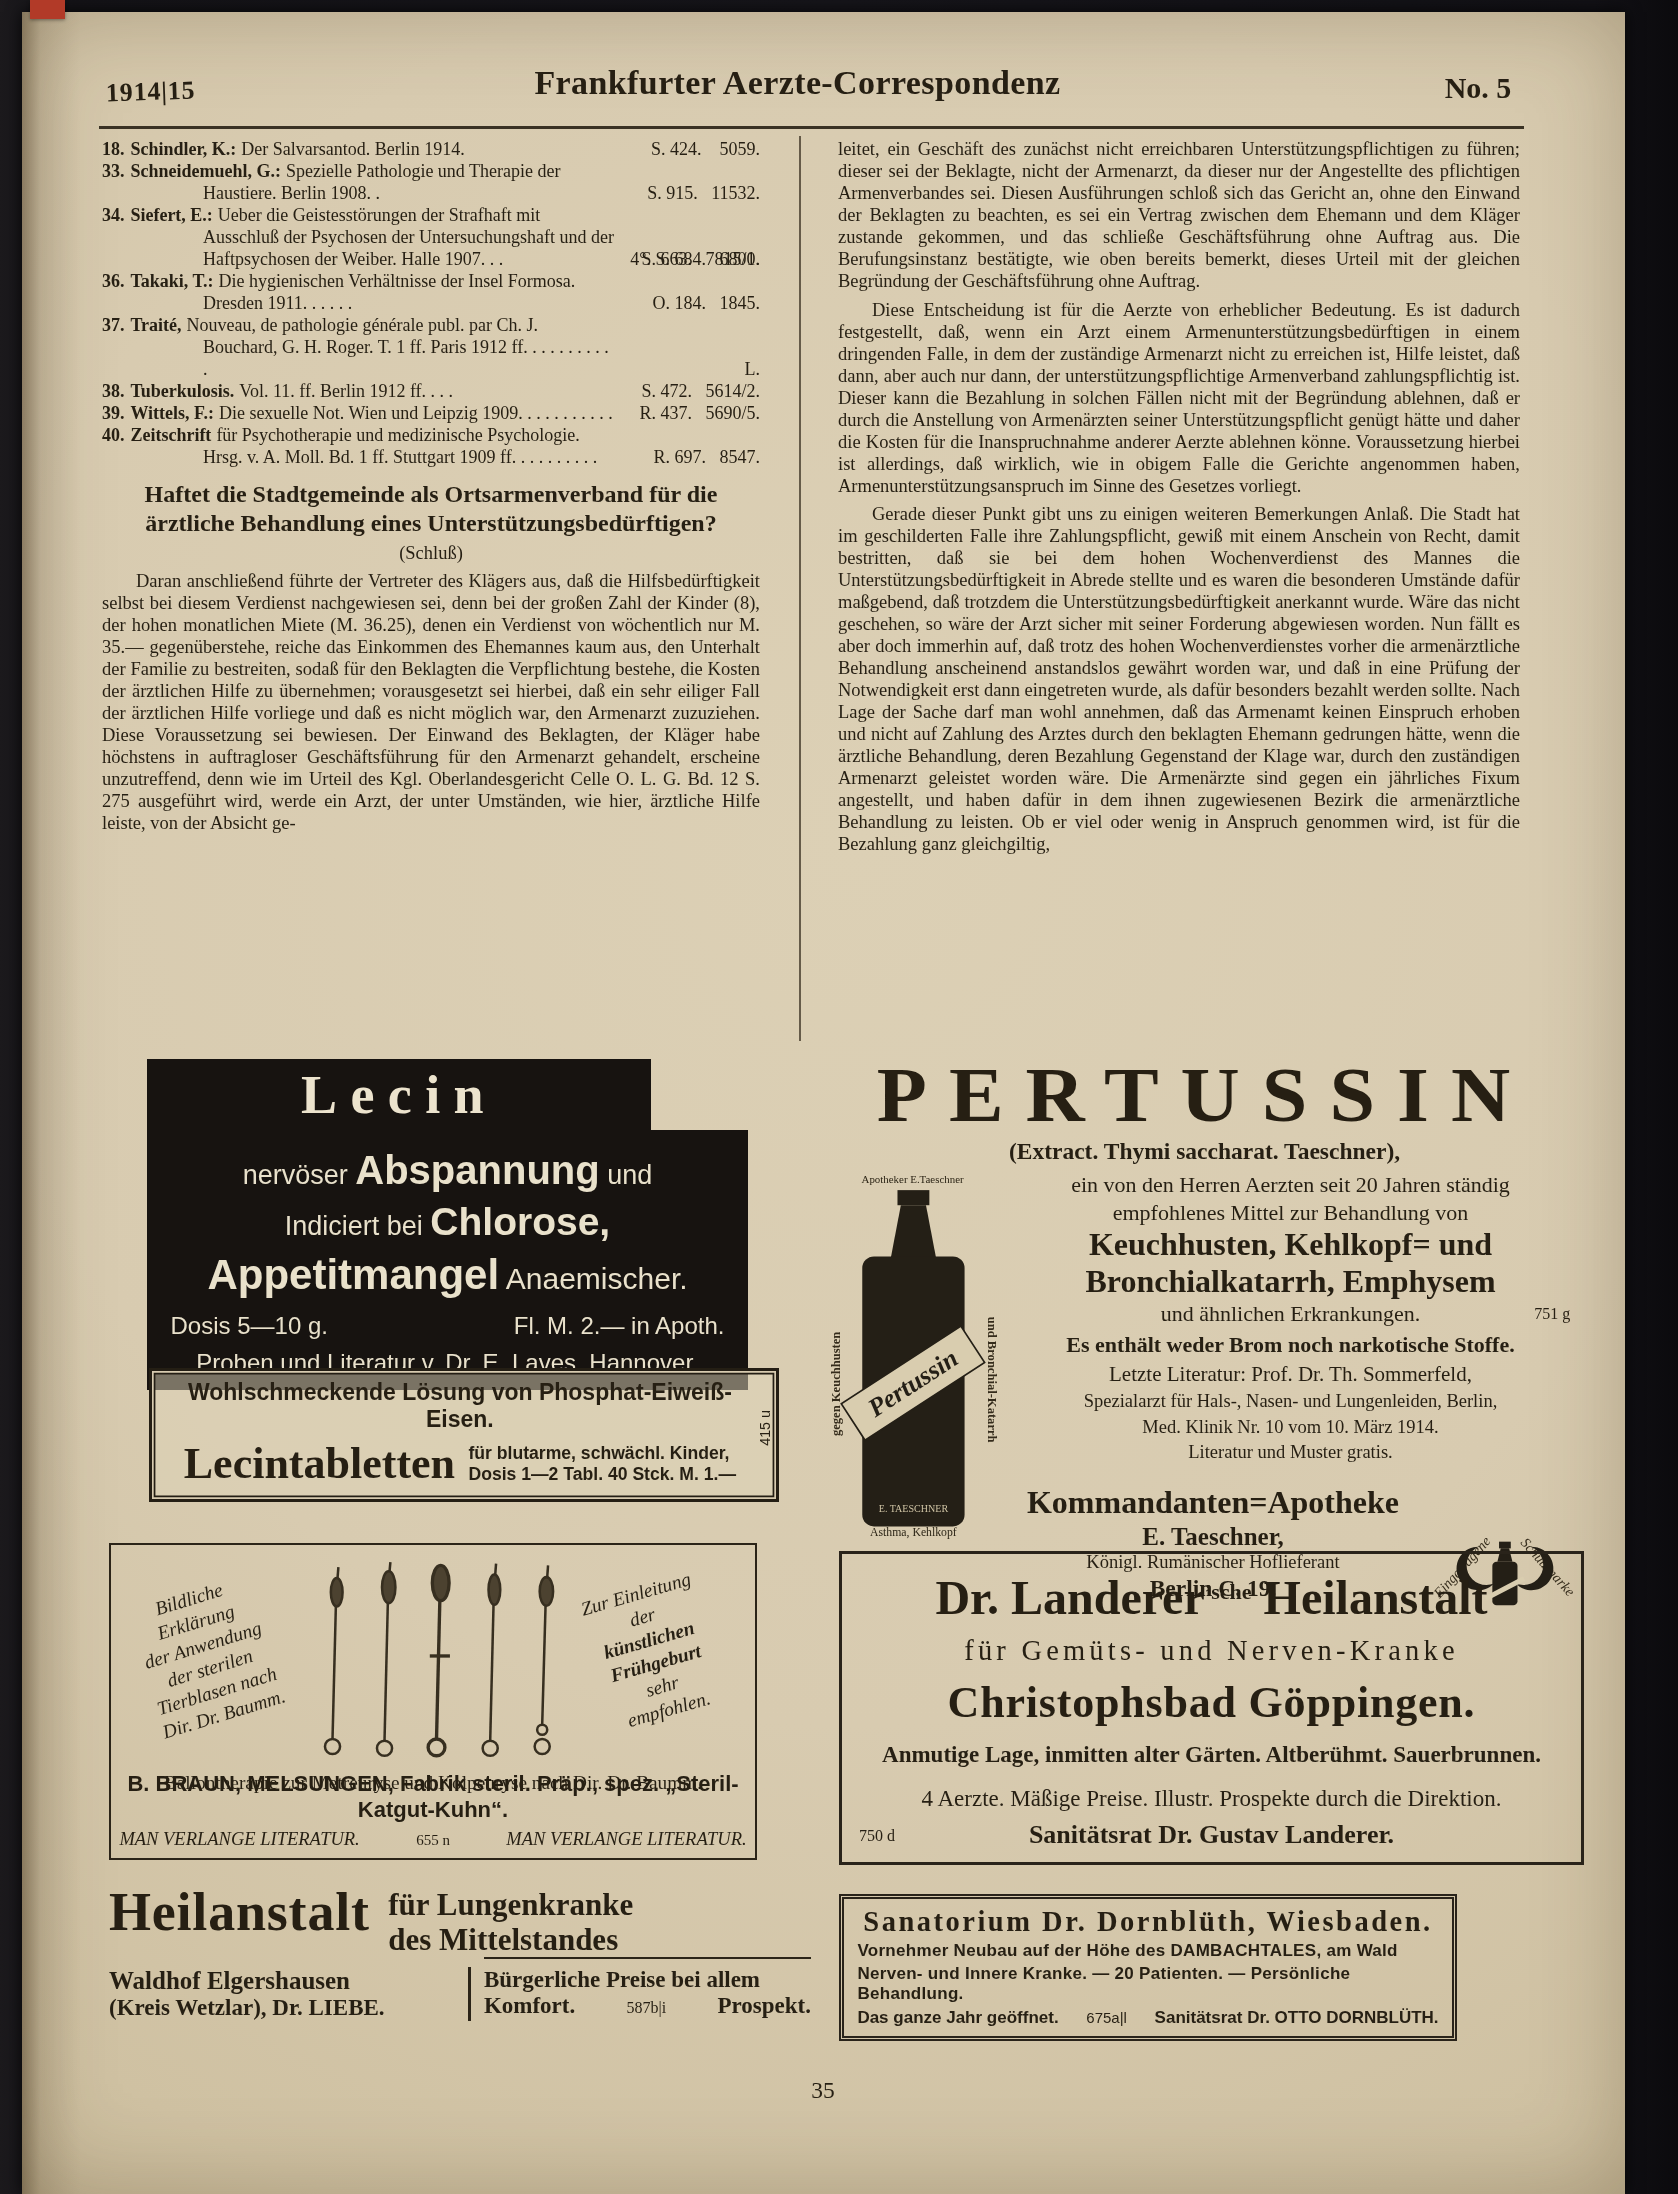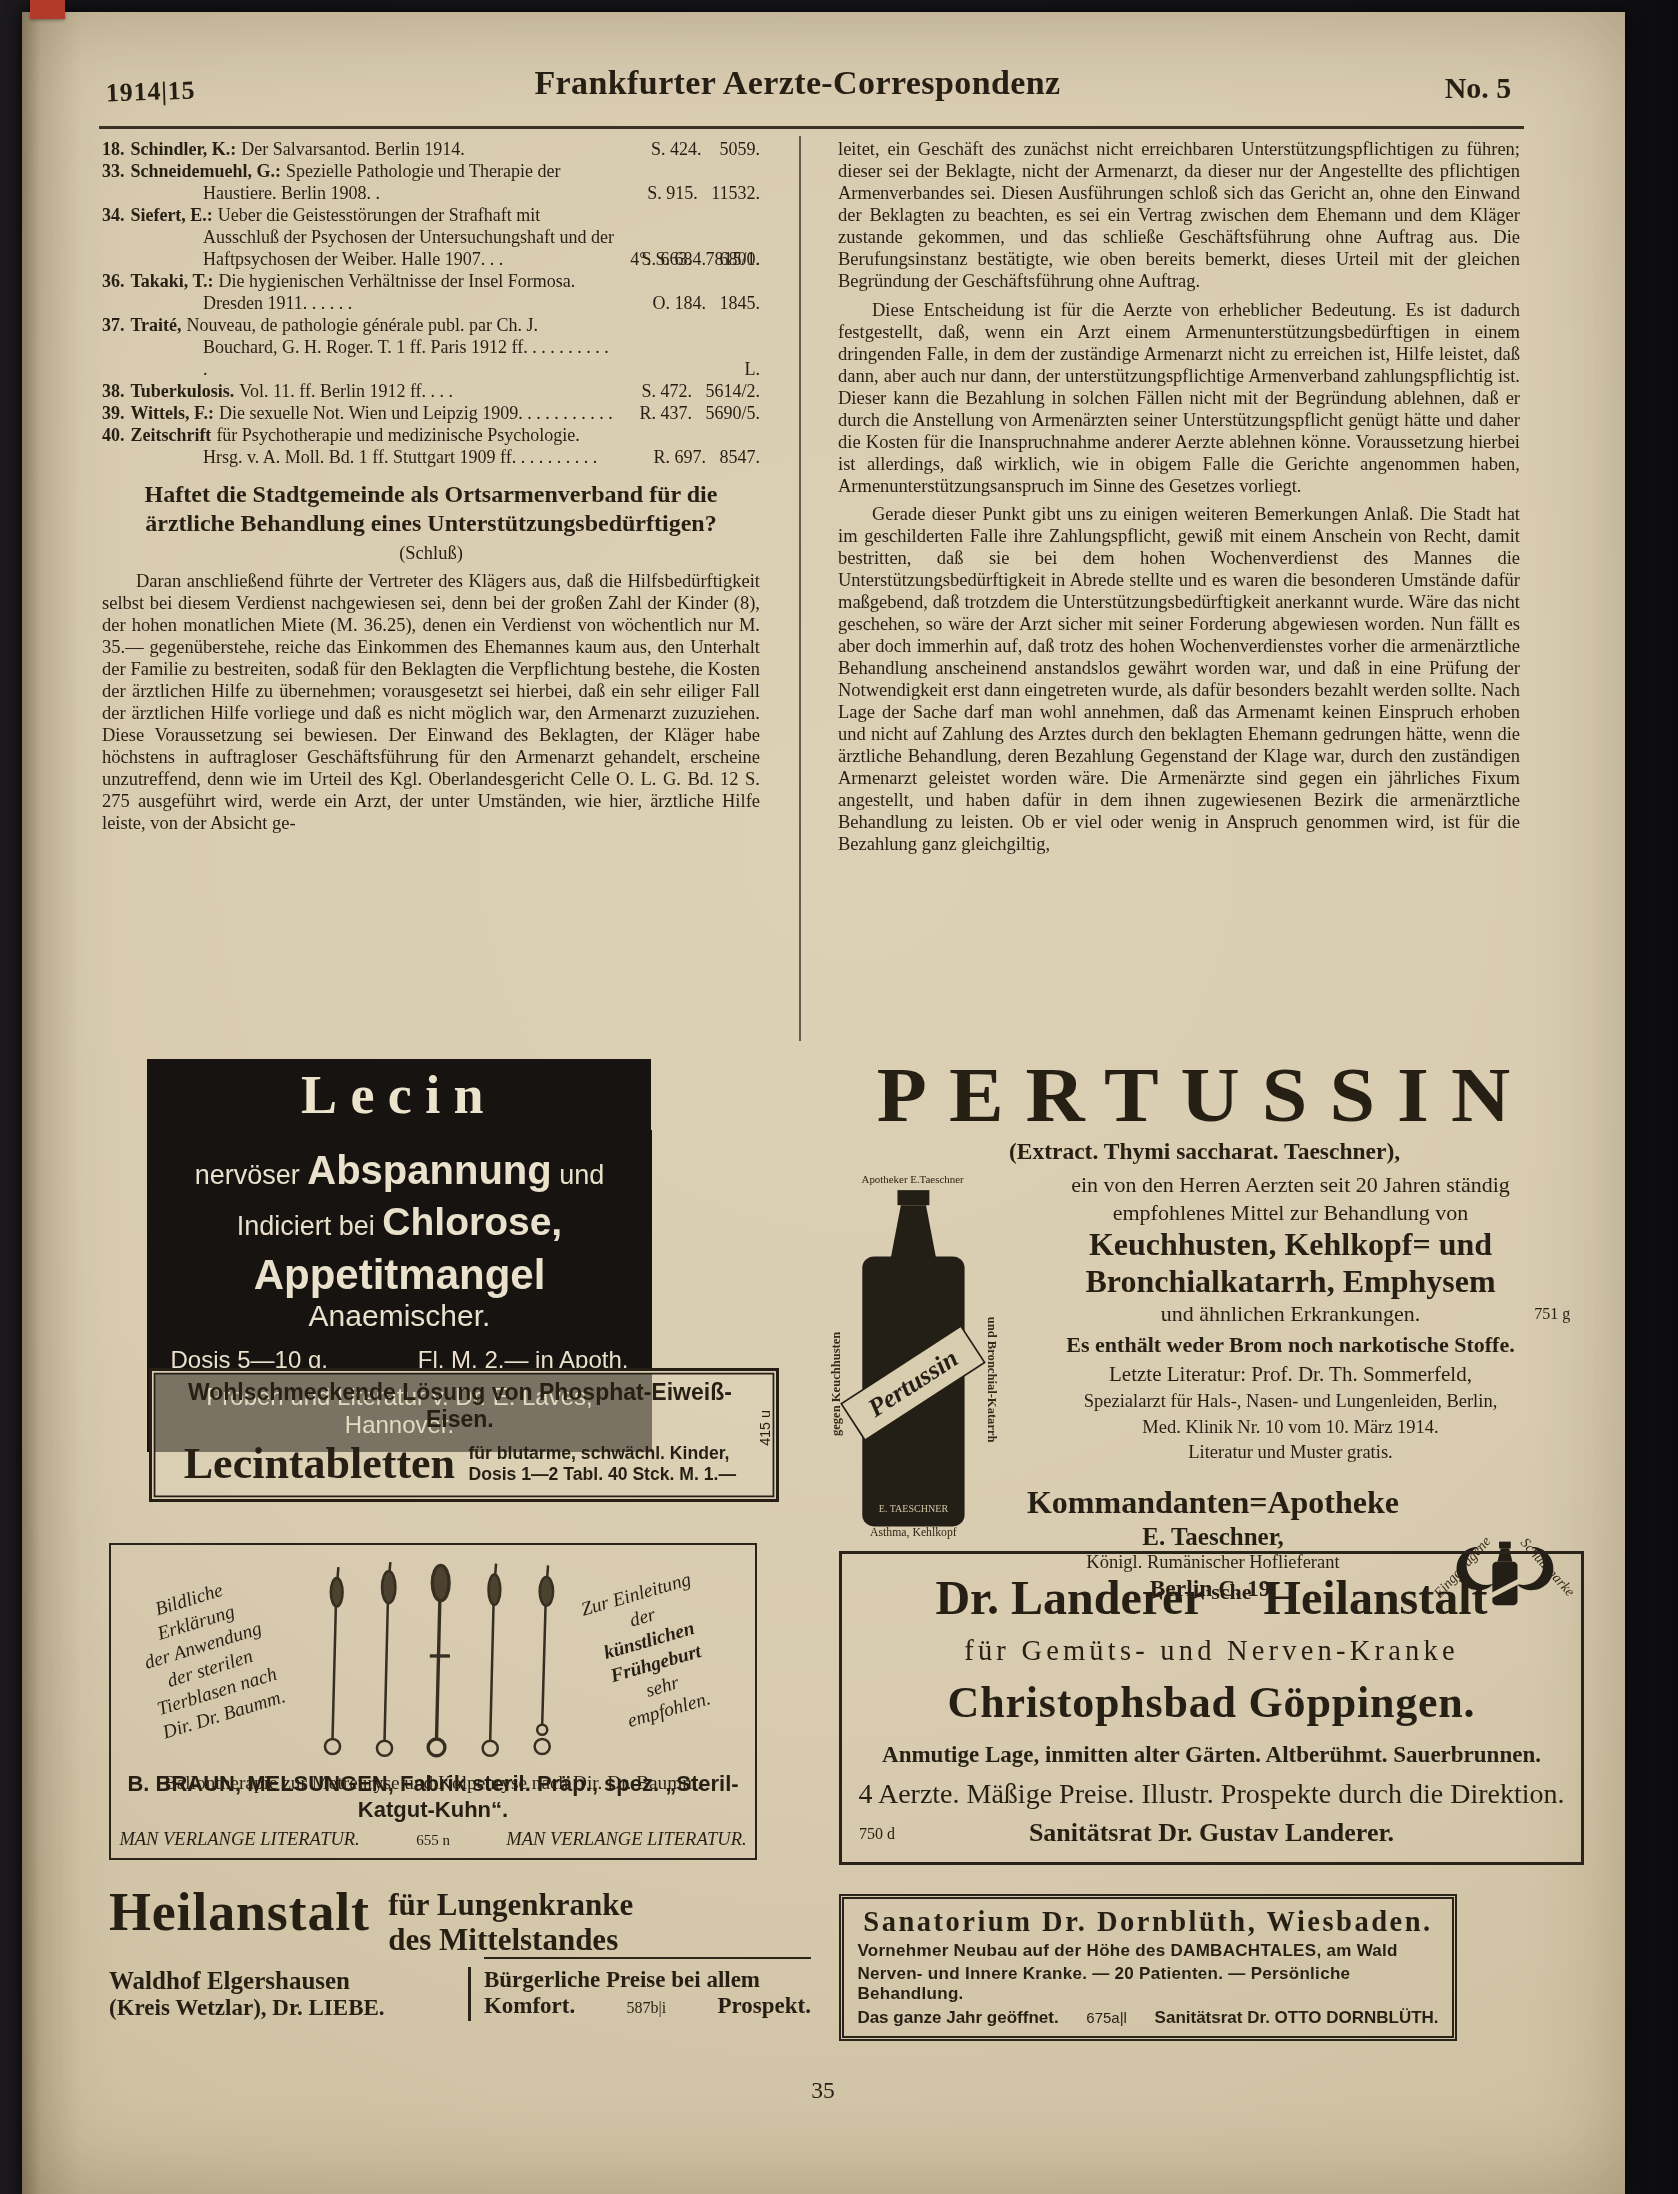--- a/index.html
+++ b/index.html
@@ -35,21 +35,21 @@
   .bib-num{font-weight:bold;margin-right:5.9px;}
   .bib-author{font-weight:bold;margin-right:5px;}
   .bib-ref{position:absolute;right:0;bottom:0;white-space:pre;font-size:18px;}
   .article-heading{margin:11.8px 0 0 0;text-align:center;font-size:24px;line-height:29px;font-weight:bold;}
   .article-subheading{text-align:center;font-size:18.5px;margin-top:5px;}
   .body-par{margin:6.7px 0 0 0;font-size:18.5px;line-height:22px;text-align:justify;hyphens:auto;-webkit-hyphens:auto;}
   .body-par.first{margin-top:0;}
   .indent{text-indent:34px;}
 
   
-  .ad-lecin{position:absolute;left:147px;top:1059px;width:505px;font-family:"Liberation Sans",sans-serif;}
+  .ad-lecin{position:absolute;left:147px;top:1059px;width:601px;font-family:"Liberation Sans",sans-serif;}
   .lecin-tab{width:504px;height:71px;background:#171310;display:flex;align-items:center;justify-content:center;}
   .lecin-brand{color:#ece3cd;font-family:"Liberation Serif",serif;font-size:54px;font-weight:bold;letter-spacing:13.4px;}
   .lecin-body{background:#171310;color:#e9e1cb;padding:11.8px 18.5px 13.4px 18.5px;text-align:center;}
   .lecin-line{margin-top:6.7px;}
   .lx-s{font-size:27px;}
   .lx-b1{font-size:39px;font-weight:bold;}
   .lx-b2{font-size:40px;font-weight:bold;}
   .lx-b3{font-size:42px;font-weight:bold;}
   .lx-m{font-size:30px;}
   .lecin-row{display:flex;justify-content:space-between;font-size:24px;margin-top:13.4px;padding:0 5px;}
@@ -109,21 +109,21 @@
   .pp-4{font-size:23.5px;font-weight:bold;margin-top:1.7px;}
   .pert-mark{width:155px;flex:none;position:relative;height:143px;}
 
   
   .ad-landerer{position:absolute;left:839px;top:1551px;width:745px;height:314px;border:3.4px solid #29231a;box-sizing:border-box;text-align:center;padding-top:13.4px;}
   .land-title{font-size:48px;font-weight:bold;line-height:50px;}
   .land-sup{font-size:22px;vertical-align:15px;font-weight:bold;}
   .land-l2{font-size:28.5px;letter-spacing:4.2px;margin-top:11.8px;}
   .land-l3{font-size:44px;font-weight:bold;margin-top:10px;letter-spacing:0.8px;}
   .land-l4{font-size:23px;font-weight:bold;margin-top:13.4px;}
-  .land-l5{font-size:28px;margin-top:10px;}
+  .land-l5{font-size:23px;margin-top:18px;}
   .land-sig-row{position:relative;margin-top:8.4px;}
   .land-adid{position:absolute;left:17px;top:6.7px;font-size:16px;}
   .land-sig{font-size:26px;font-weight:bold;}
 
   
   .ad-dornbluth{position:absolute;left:839px;top:1894px;width:618px;border:5.9px double #29231a;box-sizing:border-box;padding:6.7px 13.4px 8.4px 13.4px;font-family:"Liberation Sans",sans-serif;}
   .dorn-title{text-align:center;font-family:"Liberation Serif",serif;font-size:28.5px;font-weight:bold;letter-spacing:2.5px;}
   .dorn-line{font-size:17px;font-weight:bold;margin-top:3.4px;letter-spacing:0.3px;}
   .dorn-row{display:flex;justify-content:space-between;align-items:baseline;font-size:17px;font-weight:bold;margin-top:3.4px;}
   .dorn-adid{font-weight:normal;font-size:15px;}

